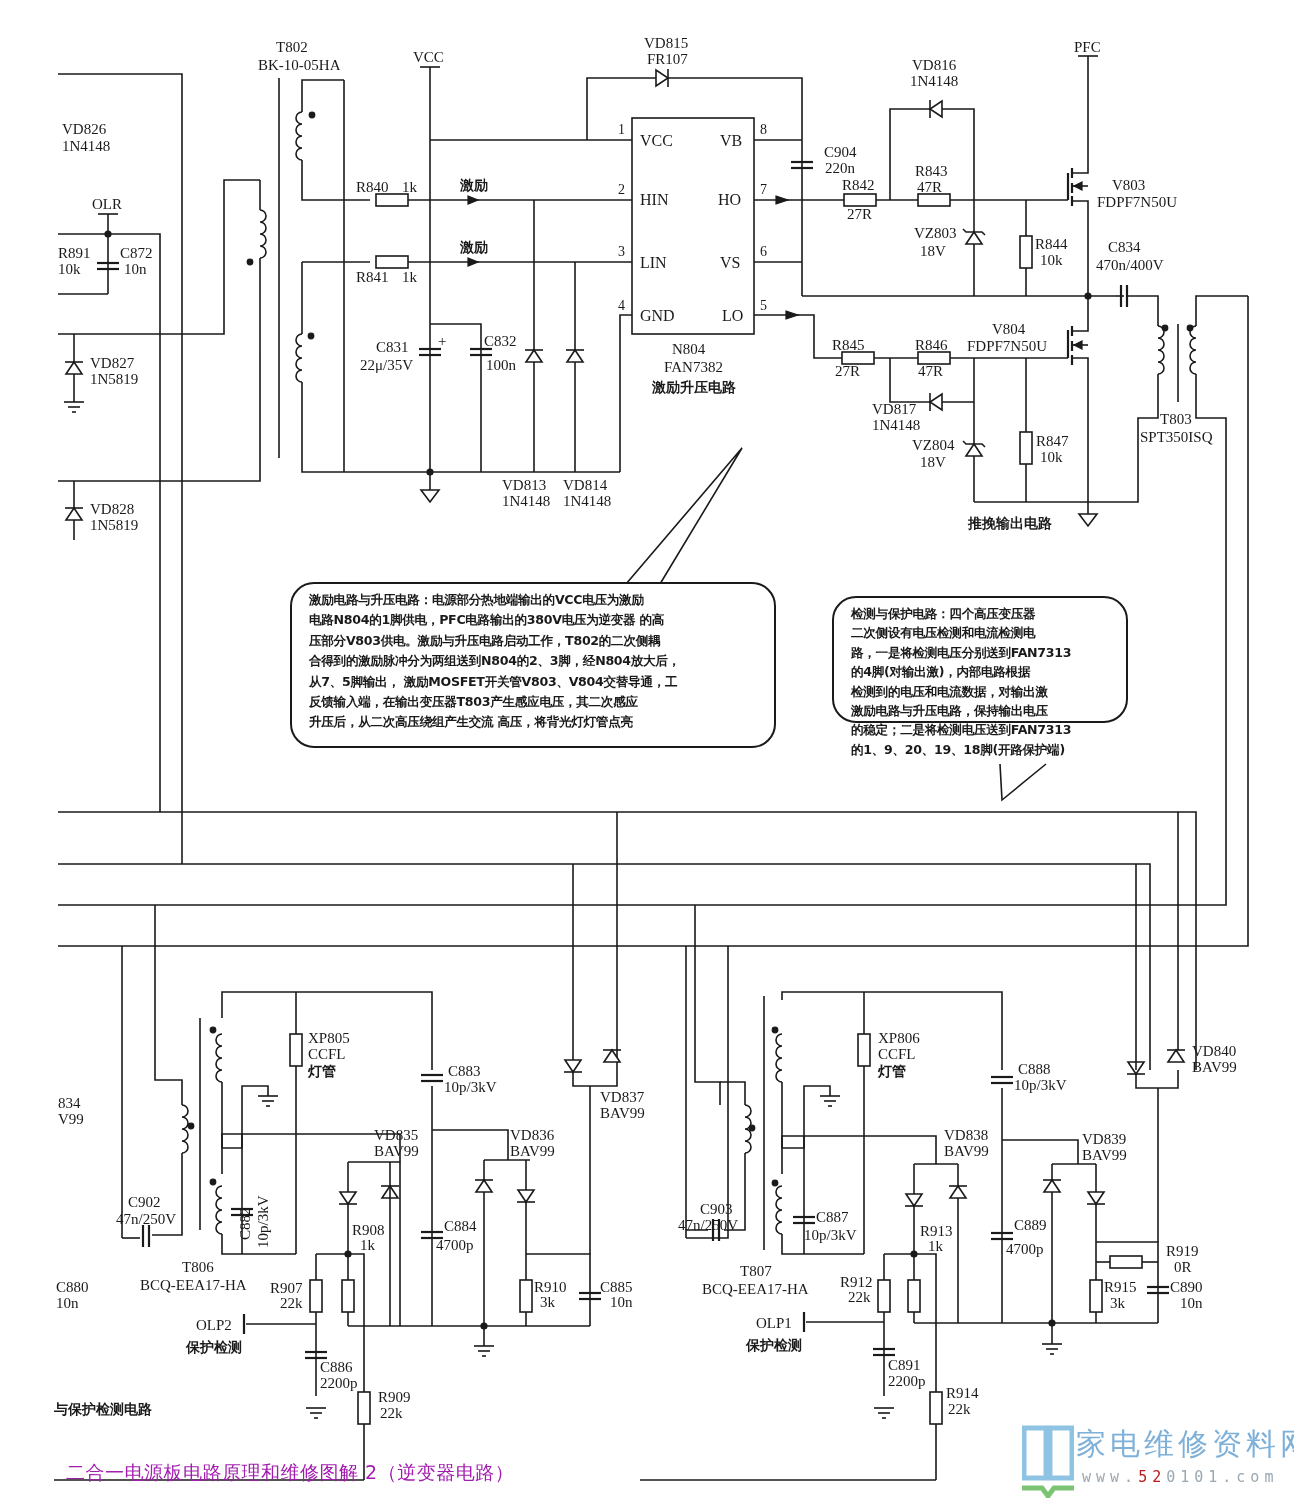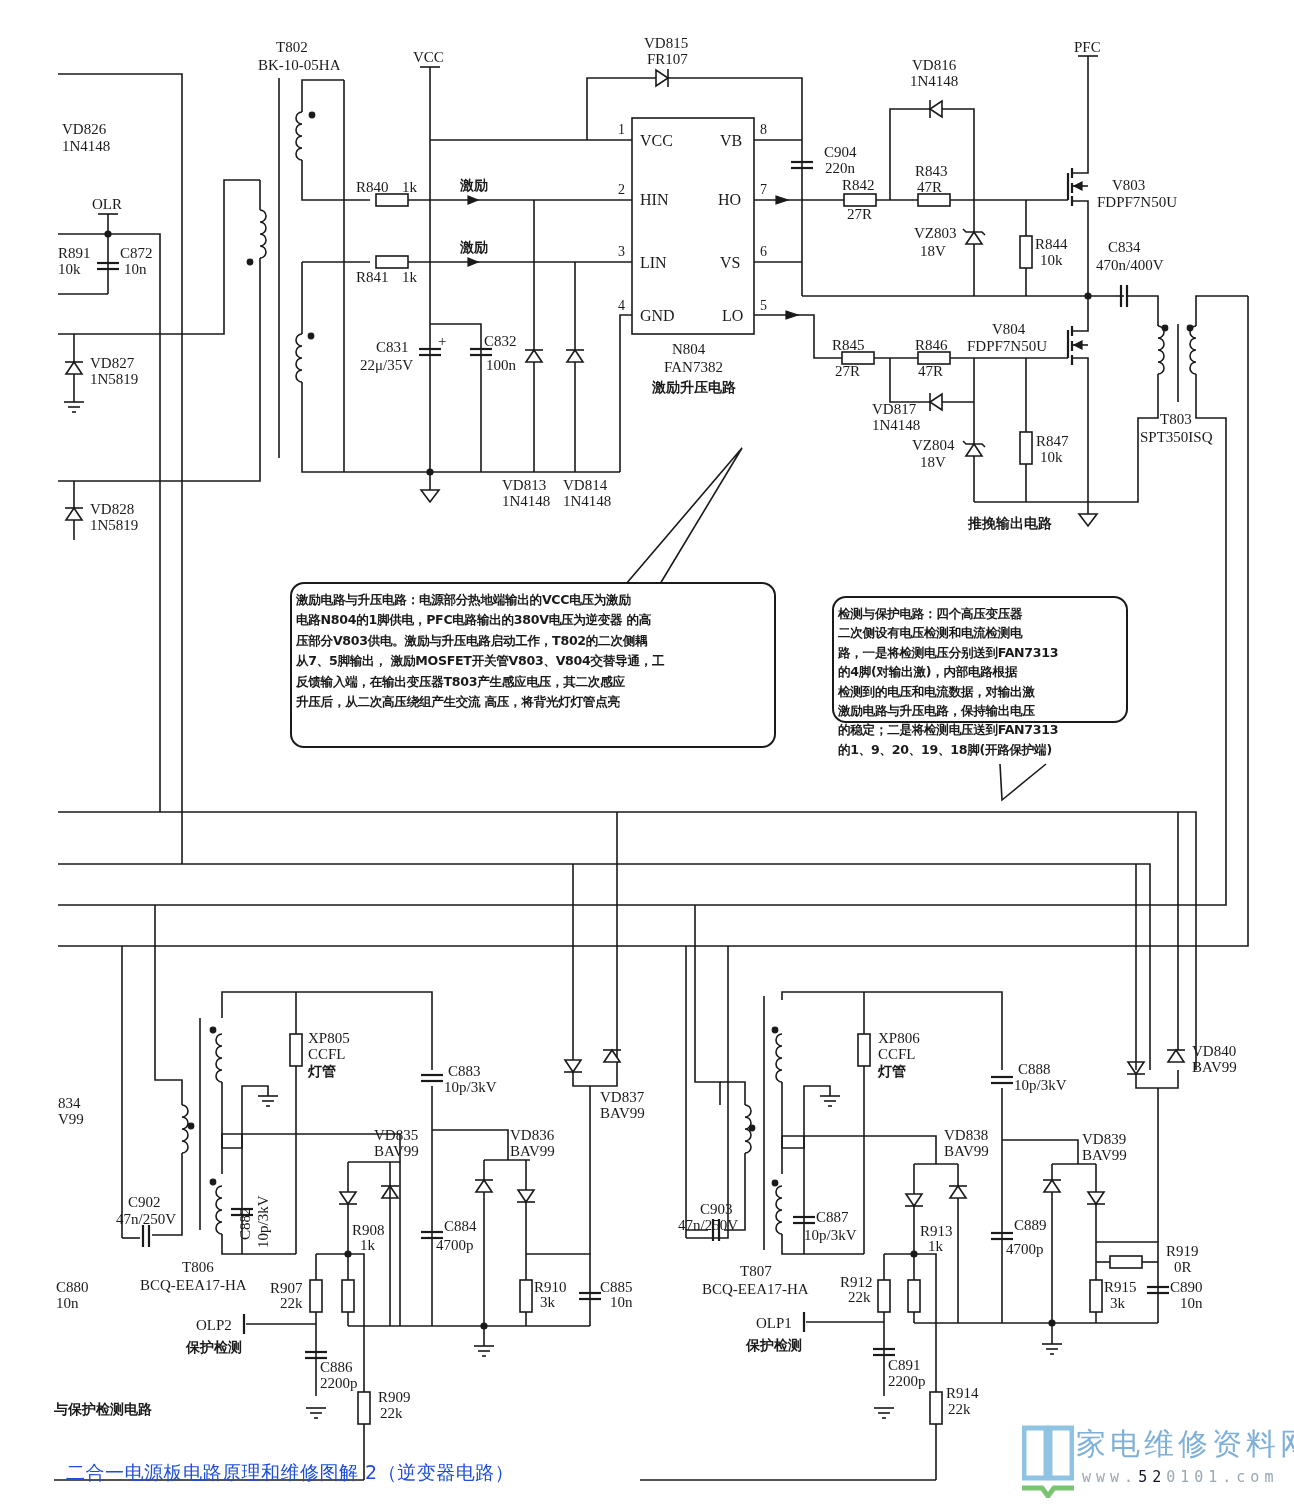--- a/index.html
+++ b/index.html
@@ -7,33 +7,33 @@
          font-family: "Liberation Serif", "DejaVu Serif", serif; color: #1a1a1a; }
   #schem { position: absolute; left: 0; top: 0; width: 1294px; height: 1506px; }
   #schem .w { stroke: #1a1a1a; stroke-width: 1.6; fill: none; }
   #schem .wt { stroke: #1a1a1a; stroke-width: 2.2; fill: none; }
   #schem .comp { stroke: #1a1a1a; stroke-width: 1.6; fill: #ffffff; }
   #schem .fillk { fill: #1a1a1a; stroke: #1a1a1a; stroke-width: 1.2; }
   #schem text { font-family: "Liberation Serif", "DejaVu Serif", serif; font-size: 15px; fill: #1a1a1a; }
   #schem text.cn { font-family: "DejaVu Sans", sans-serif; font-size: 14px; font-weight: bold; }
   #schem text.pin { font-size: 14px; }
   #schem text.ic { font-size: 16px; }
-  .note { position: absolute; background: #fff; border: 2px solid #1a1a1a; border-radius: 14px;
+  .note { position: absolute; background: #fff; border: 2px solid #1a1a1a; border-radius: 24px;
           font-family: "DejaVu Sans", sans-serif; font-weight: bold; font-size: 12.6px; line-height: 20.4px;
-          padding: 6px 4px; box-sizing: border-box; letter-spacing: -0.3px; }
+          padding: 6px 17px; box-sizing: border-box; letter-spacing: -0.3px; }
   #note-drive { left: 290px; top: 582px; width: 486px; height: 166px; }
   #note-protect { left: 832px; top: 596px; width: 296px; height: 127px; line-height: 19.4px; }
   .caption { position: absolute; left: 66px; top: 1460px; font-family: "DejaVu Sans", sans-serif;
-             font-size: 19px; color: #1d4ed8; letter-spacing: 0.5px; text-align: center; }
+             font-size: 19px; color: #a21caf; letter-spacing: 0.5px; text-align: center; }
   .logo { position: absolute; left: 1016px; top: 1422px; width: 270px; height: 80px; margin-left: 6px; }
   .logo-text { position: absolute; left: 54px; top: 2px; font-family: "DejaVu Serif", serif;
                font-size: 30px; color: #7fb0d8; letter-spacing: 4px; white-space: nowrap; }
   .logo-url { position: absolute; left: 60px; top: 46px; font-family: "DejaVu Sans Mono", monospace;
               font-size: 15px; color: #9aa7b0; letter-spacing: 5px; white-space: nowrap; }
-  .logo-url .red { color: #0f172a; }
+  .logo-url .red { color: #b91c1c; }
 </style>
 </head>
 <body>
 
 <svg id="schem" viewBox="0 0 1294 1506" xmlns="http://www.w3.org/2000/svg">
   <defs>
     <g id="res-h">
         <rect x="-16" y="-6" width="32" height="12" class="comp"></rect>
       </g>
     <g id="res-v">
@@ -522,20 +522,21 @@
   <text x="948" y="1414">22k</text>
 
   <path d="M626 584 L742 448 L660 584" class="comp"></path>
   <path d="M1000 764 L1002 800 L1046 764" class="comp"></path>
 </svg>
 
 <div class="note" id="note-drive">
   <div>激励电路与升压电路：电源部分热地端输出的VCC电压为激励</div>
   <div>电路N804的1脚供电，PFC电路输出的380V电压为逆变器 的高</div>
   <div>压部分V803供电。激励与升压电路启动工作，T802的二次侧耦</div>
+  <div>合得到的激励脉冲分为两组送到N804的2、3脚，经N804放大后，</div>
   <div>从7、5脚输出， 激励MOSFET开关管V803、V804交替导通，工</div>
   <div>反馈输入端，在输出变压器T803产生感应电压，其二次感应</div>
   <div>升压后，从二次高压绕组产生交流 高压，将背光灯灯管点亮</div>
 </div>
 
 <div class="note" id="note-protect">
   <div>检测与保护电路：四个高压变压器</div>
   <div>二次侧设有电压检测和电流检测电</div>
   <div>路，一是将检测电压分别送到FAN7313</div>
   <div>的4脚(对输出激)，内部电路根据</div>

